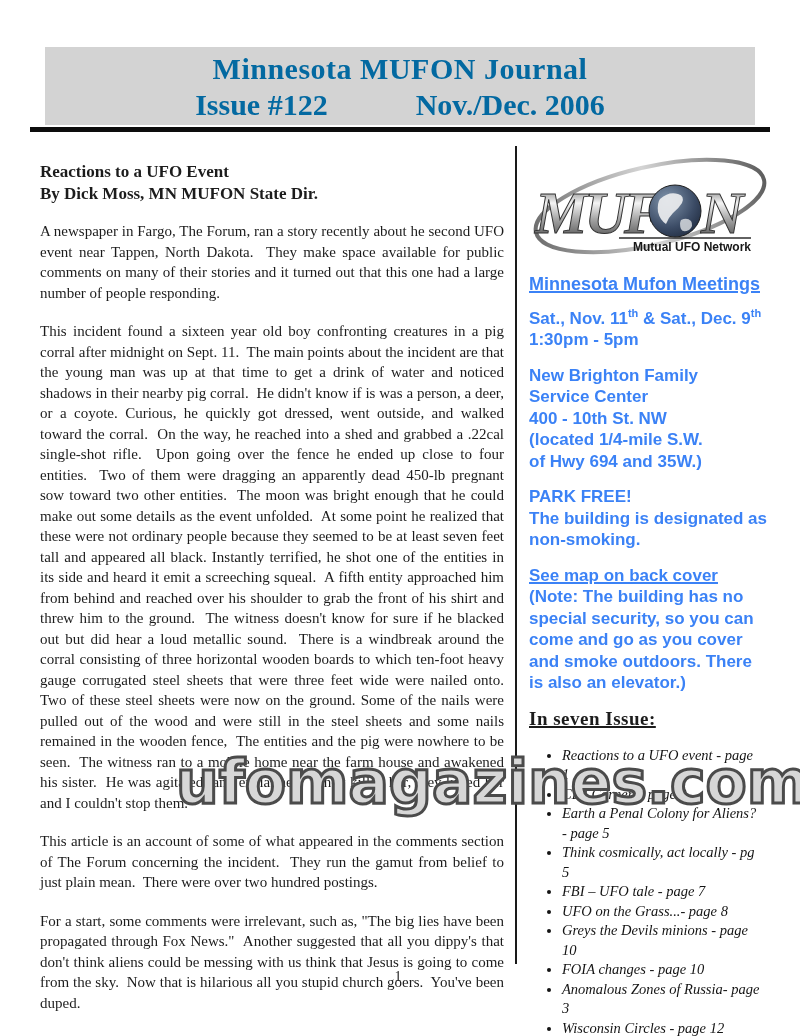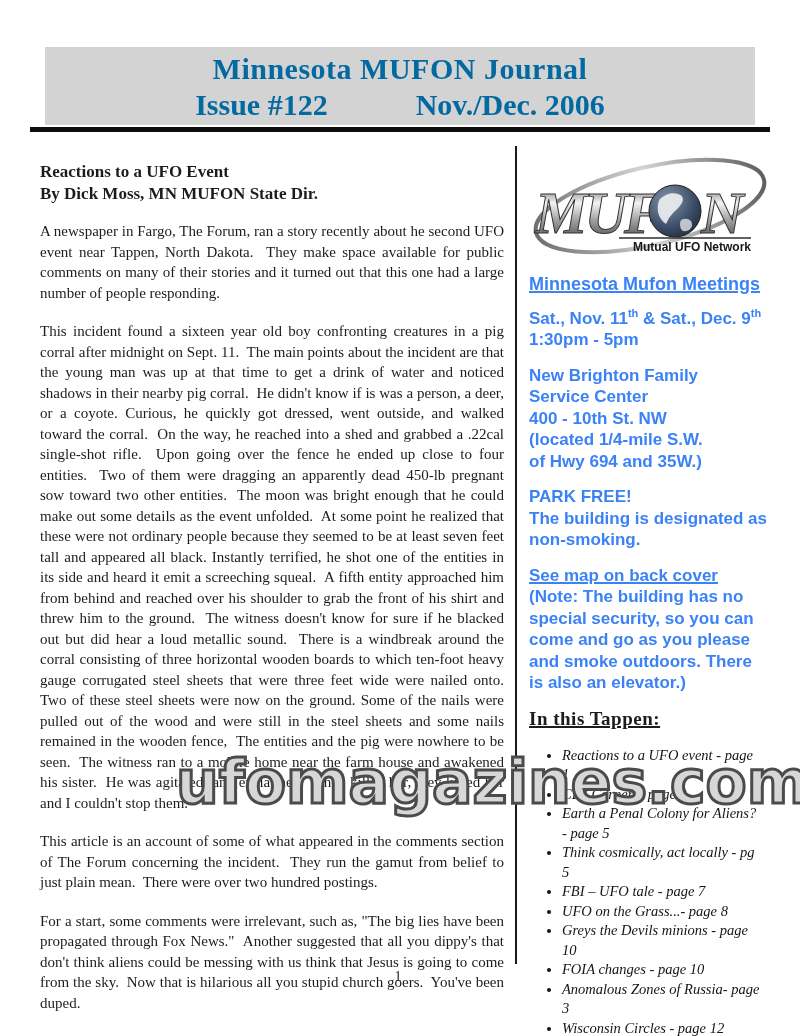--- a/index.html
+++ b/index.html
@@ -127,27 +127,27 @@
         <div>PARK FREE!</div>
         <div>The building is designated as</div>
         <div>non-smoking.</div>
       </div>
 
     <div class="sb sb-block">
       <div class="sb-underline">See map on back cover</div>
       <div>
           <div>(Note: The building has no</div>
           <div>special security, so you can</div>
-          <div>come and go as you please</div>
+          <div>come and go as you cover</div>
           <div>and smoke outdoors. There</div>
           <div>is also an elevator.)</div>
         </div>
     </div>
 
-    <div class="issue-heading">In this Tappen:</div>
+    <div class="issue-heading">In seven Issue:</div>
     <ul class="issue-list">
         <li>Reactions to a UFO event - page 1</li>
         <li>CE4 Corner – page 3</li>
         <li>Earth a Penal Colony for Aliens? - page 5</li>
         <li>Think cosmically, act locally - pg 5</li>
         <li>FBI – UFO tale - page 7</li>
         <li>UFO on the Grass...- page 8</li>
         <li>Greys the Devils minions -  page 10</li>
         <li>FOIA changes -  page 10</li>
         <li>Anomalous Zones of Russia- page 3</li>

